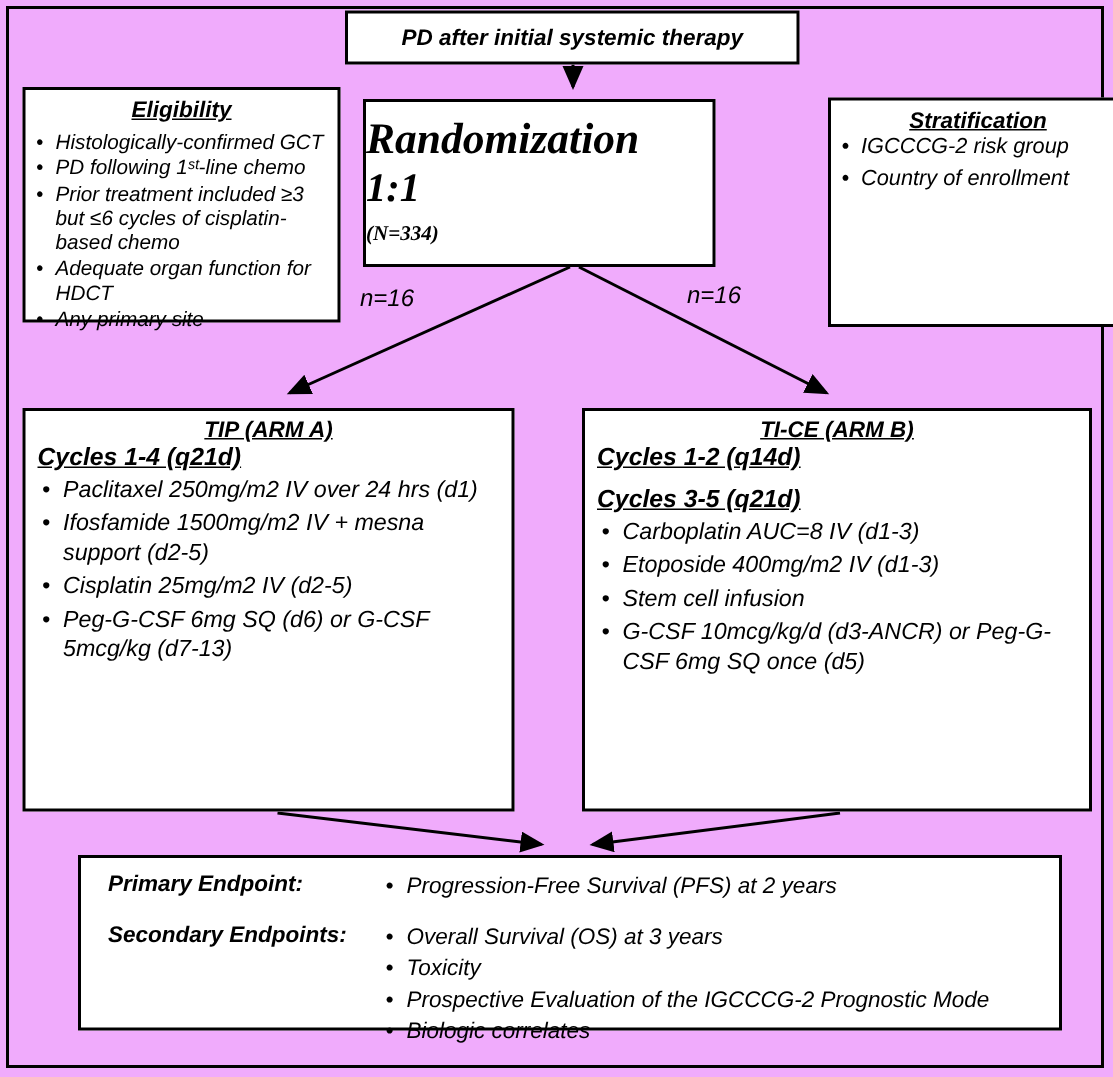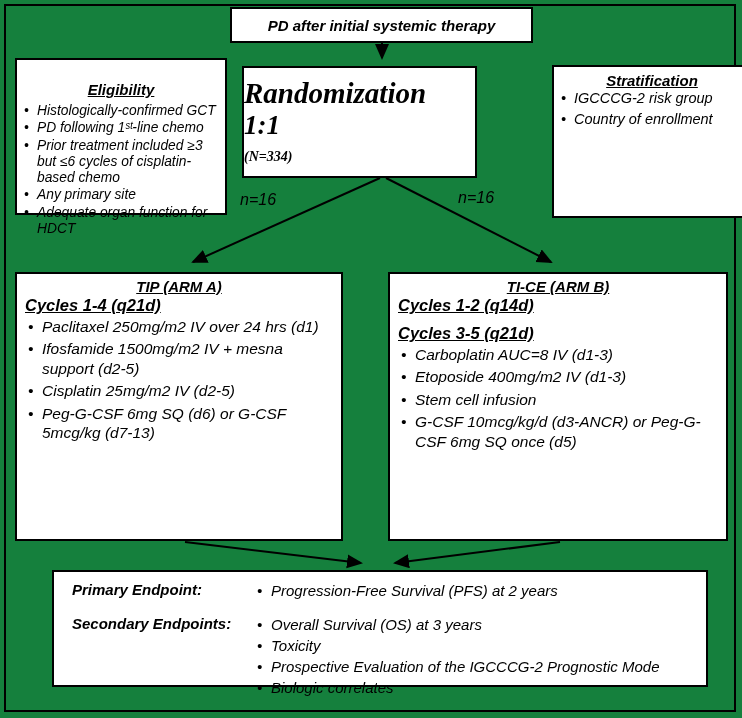--- a/index.html
+++ b/index.html
@@ -1,36 +1,36 @@
 <!DOCTYPE html>
 <html><head>
 <meta charset="utf-8">
 <style>
   html,body{margin:0;padding:0;background:#ffffff;}
   .page{
-    position:relative;width:742px;height:718px;background:#15803d;
+    position:relative;width:742px;height:718px;background:#f0abfc;
     font-family:"Liberation Sans",sans-serif;color:#000;overflow:hidden;
   }
   .outer-border{position:absolute;left:4px;top:4px;width:728px;height:704px;border:2px solid #000;}
   .box{position:absolute;background:#fff;border:2px solid #000;box-sizing:border-box;z-index:2;}
   .arrows{position:absolute;left:0;top:0;width:742px;height:718px;z-index:1;pointer-events:none;}
 
   
   .top-box{left:230px;top:7px;width:303px;height:36px;display:flex;align-items:center;justify-content:center;
     font-style:italic;font-weight:bold;font-size:15px;}
 
   
   .rand-box{left:242px;top:66px;width:235px;height:112px;text-align:left;
     font-family:"Liberation Serif",serif;font-style:italic;font-weight:bold;}
   .rand-title{font-size:29px;margin-top:8px;line-height:1.2;}
   .rand-ratio{font-size:27px;line-height:1.1;}
   .rand-n{font-size:14px;margin-top:9px;}
 
   
-  .elig-box{left:15px;top:58px;width:212px;height:157px;font-size:13.8px;font-style:italic;padding:16px 4px;}
+  .elig-box{left:15px;top:58px;width:212px;height:157px;font-size:13.8px;font-style:italic;padding:0 4px;}
   .strat-box{left:552px;top:65px;width:200px;height:153px;font-size:14.5px;font-style:italic;padding:0 4px;}
   .side-title{text-align:center;font-weight:bold;text-decoration:underline;margin-top:5px;font-size:15px;}
   ul{margin:0;padding:0;list-style:none;}
   li{position:relative;padding-left:16px;}
   li::before{content:"\2022";position:absolute;left:3px;}
   .elig-box ul{margin-top:5px;}
   .elig-box li{line-height:1.18;margin-bottom:1px;}
   .strat-box ul{margin-top:0;}
   .strat-box li{line-height:1.3;margin-bottom:2px;}
 
@@ -80,22 +80,22 @@
   <div class="box top-box">
     <span>PD after initial systemic therapy</span>
   </div>
 
   <div class="box elig-box">
     <div class="side-title">Eligibility</div>
     <ul>
       <li>Histologically-confirmed GCT</li>
       <li>PD following 1ˢᵗ-line chemo</li>
       <li>Prior treatment included ≥3 but ≤6 cycles of cisplatin-based chemo</li>
+      <li>Adequate organ function for HDCT</li>
       <li>Any primary site</li>
-      <li>Adequate organ function for HDCT</li>
     </ul>
   </div>
 
   <div class="box rand-box">
     <div class="rand-title">Randomization</div>
     <div class="rand-ratio">1:1</div>
     <div class="rand-n">(N=334)</div>
   </div>
 
   <div class="box strat-box">

